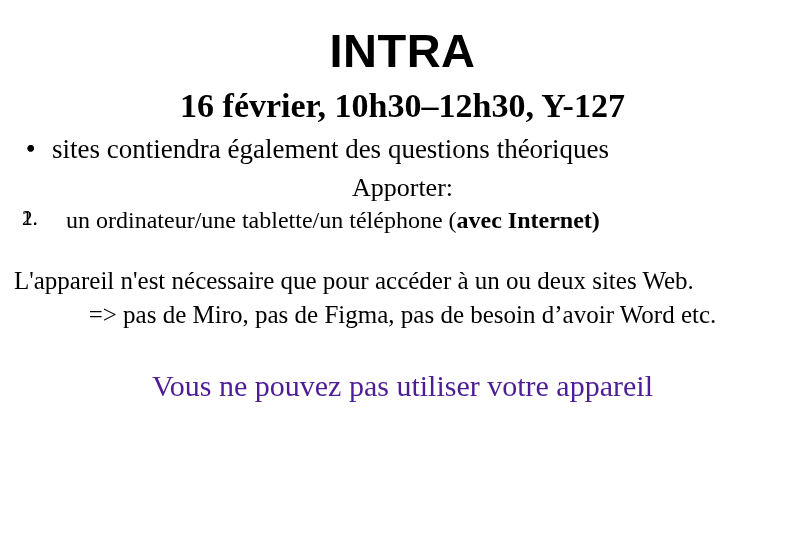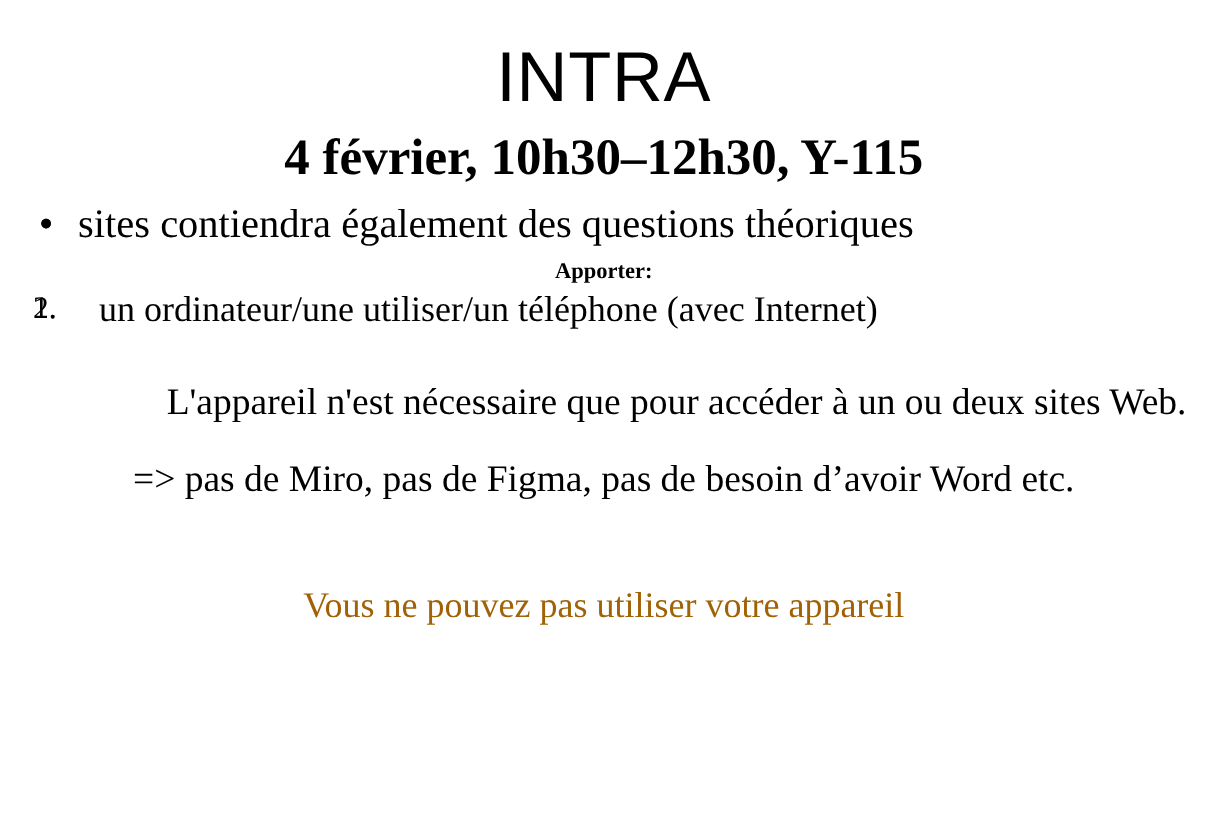--- a/index.html
+++ b/index.html
@@ -15,21 +15,21 @@
     overflow: hidden;
   }
   .slide {
     position: relative;
     width: 805px;
     height: 551px;
     box-sizing: border-box;
   }
   .title {
     font-family: "Liberation Sans", sans-serif;
-    font-weight: normal;
+    font-weight: bold;
     font-size: 47px;
     text-align: center;
     letter-spacing: 0.5px;
     margin: 0;
     padding-top: 26px;
     line-height: 1.08;
   }
   .subtitle {
     font-family: "Liberation Serif", serif;
     font-size: 34px;
@@ -50,22 +50,22 @@
     padding-left: 34px;
   }
   .bullets li .dot {
     position: absolute;
     left: 8px;
     top: 0;
     font-size: 27px;
   }
   .apporter {
     font-family: "Liberation Serif", serif;
-    font-weight: bold;
-    font-size: 15px;
+    font-weight: normal;
+    font-size: 26px;
     text-align: center;
     margin: 0;
     padding-top: 6px;
     line-height: 1.15;
   }
   .numlist {
     list-style: none;
     margin: 0;
     padding: 2px 0 0 18px;
   }
@@ -75,73 +75,73 @@
     position: relative;
     padding-left: 48px;
   }
   .numlist li .num {
     position: absolute;
     left: 4px;
     top: 0;
     font-size: 21px;
   }
   .numlist li b {
-    font-weight: normal;
+    font-weight: bold;
   }
   .para {
     font-size: 25px;
-    text-align: right;
+    text-align: left;
     margin: 0;
     padding: 30px 14px 0 14px;
     line-height: 1.2;
   }
   .para2 {
     font-size: 25px;
     text-align: center;
-    margin: 17px;
+    margin: 0;
     padding: 4px 14px 0 14px;
     line-height: 1.2;
   }
   .warning {
-    color: #a16207;
-    font-size: 24px;
+    color: #4c1d95;
+    font-size: 30px;
     text-align: center;
     margin: 0;
     padding: 38px 20px 0 20px;
     line-height: 1.22;
   }
 </style>
 </head>
 <body>
 
 <div class="slide">
 
   <h1 class="title">INTRA</h1>
 
-  <h2 class="subtitle">4 février, 10h30–12h30, Y-115</h2>
+  <h2 class="subtitle">16 février, 10h30–12h30, Y-127</h2>
 
   <ul class="bullets">
     <li>
       <span class="dot">•</span>
     </li>
     <li>
       <span class="dot">•</span>
       <span>sites contiendra également des questions théoriques</span>
     </li>
   </ul>
 
   <p class="apporter">Apporter:</p>
 
   <ol class="numlist">
     <li>
       <span class="num">1.</span>
     </li>
     <li>
       <span class="num">2.</span>
-      <span>un ordinateur/une utiliser/un téléphone (</span><b>avec Internet)</b>
+      <span>un ordinateur/une tablette/un téléphone (</span><b>avec Internet)</b>
     </li>
   </ol>
 
   <p class="para">L'appareil n'est nécessaire que pour accéder à un ou deux sites Web.</p>
 
   <p class="para2">=&gt; pas de Miro, pas de Figma, pas de besoin d’avoir Word etc.</p>
 
   <p class="warning">
     <span>Vous ne pouvez pas utiliser votre appareil</span><br>
   </p>

